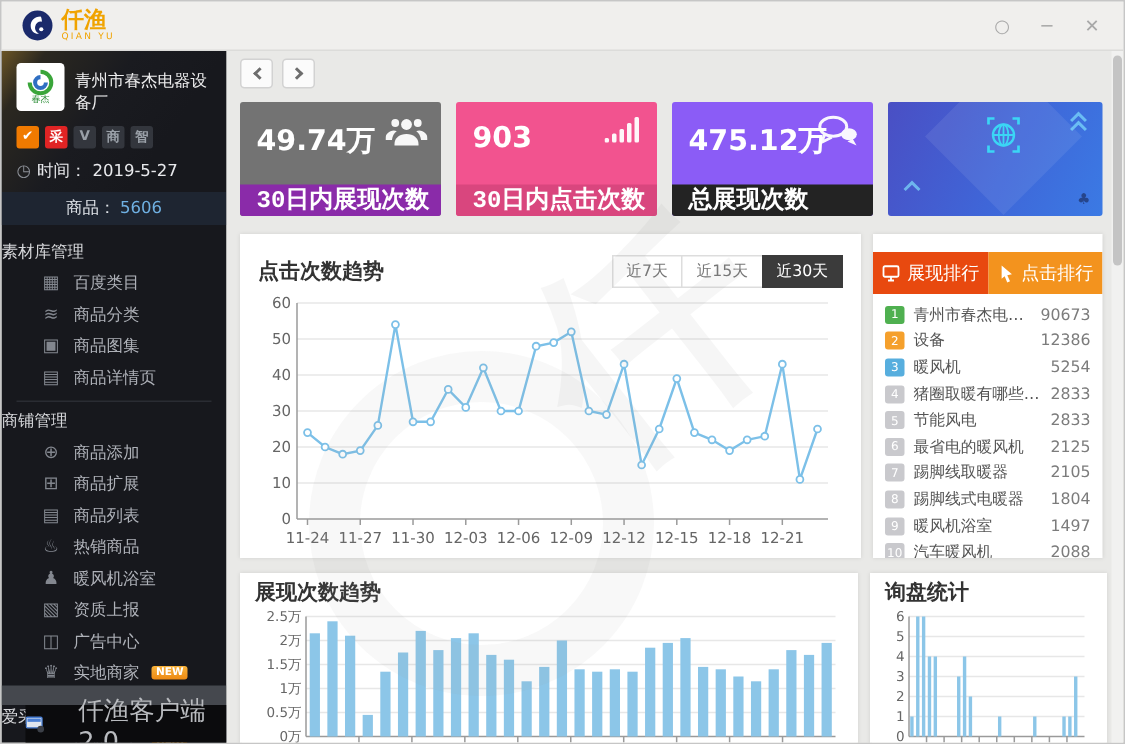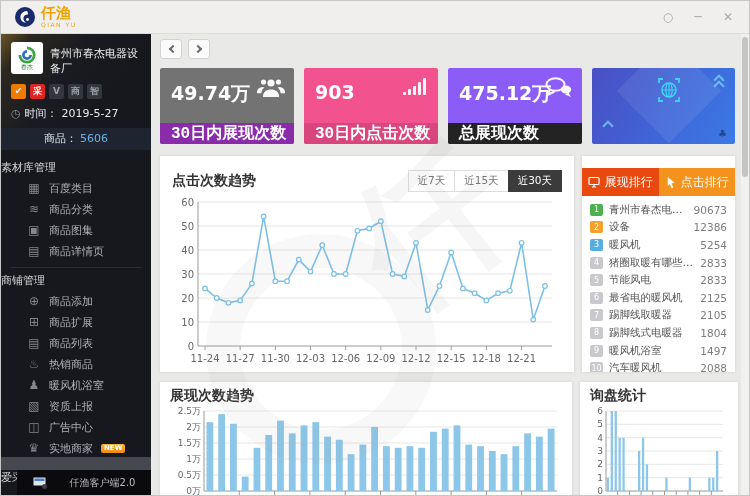--- a/index.html
+++ b/index.html
@@ -31,21 +31,21 @@
   .clock { color:#8c9097; font-size:11px; }
   .product-bar { height:22px; background:#1e2531; display:flex; align-items:center; justify-content:center; gap:3px; font-size:11px; color:#dfe3e8; }
   .product-bar .pv { color:#6fb0e2; }
   .menu { padding-top:6px; }
   .section-title { height:20px; line-height:20px; padding-left:0; font-size:11px; color:#d6d7da; margin-top:2px; }
   .menu-item { height:21px; display:flex; align-items:center; gap:8px; padding-left:26px; font-size:11px; color:#aeb1b8; cursor:pointer; }
   .mi-icon { width:14px; text-align:center; color:#83878f; font-size:12px; }
   .new-badge { background:linear-gradient(#f7b23c,#ee8a12); color:#fff; font-size:7px; font-weight:bold; border-radius:2px; padding:1px 3px; line-height:1; }
   .menu-divider { border-top:1px solid #2a2c33; margin:5px 10px 3px 10px; }
   .menu-partial { position:absolute; left:0; right:0; bottom:26px; height:13px; background:#45484e; }
-  .sidebar-footer { position:absolute; left:16px; right:0; bottom:0; height:26px; background:#0b0b0d; display:flex; align-items:center; justify-content:center; gap:22px; font-size:10px; color:#b9bbbf; z-index:3; }
+  .sidebar-footer { position:absolute; left:16px; right:0; bottom:0; height:26px; background:#0b0b0d; display:flex; align-items:center; justify-content:center; gap:22px; font-size:17px; color:#b9bbbf; z-index:3; }
 
   
   .main { flex:1; position:relative; background:#e9e9e7; overflow:hidden; }
   .navrow { height:30px; display:flex; align-items:center; gap:6px; padding-left:9px; }
   .navbtn { width:22px; height:20px; background:#fbfbfb; border:1px solid #d2d2d2; border-radius:3px; display:flex; align-items:center; justify-content:center; cursor:pointer; }
   .chev { display:inline-block; width:6px; height:6px; border-left:2px solid #6d6d6d; border-bottom:2px solid #6d6d6d; }
   .chev-l { transform:rotate(45deg); margin-left:3px; }
   .chev-r { transform:rotate(-135deg); margin-right:3px; }
 
   .cards-row { display:flex; gap:10px; margin:4px 14px 0 9px; height:76px; }

